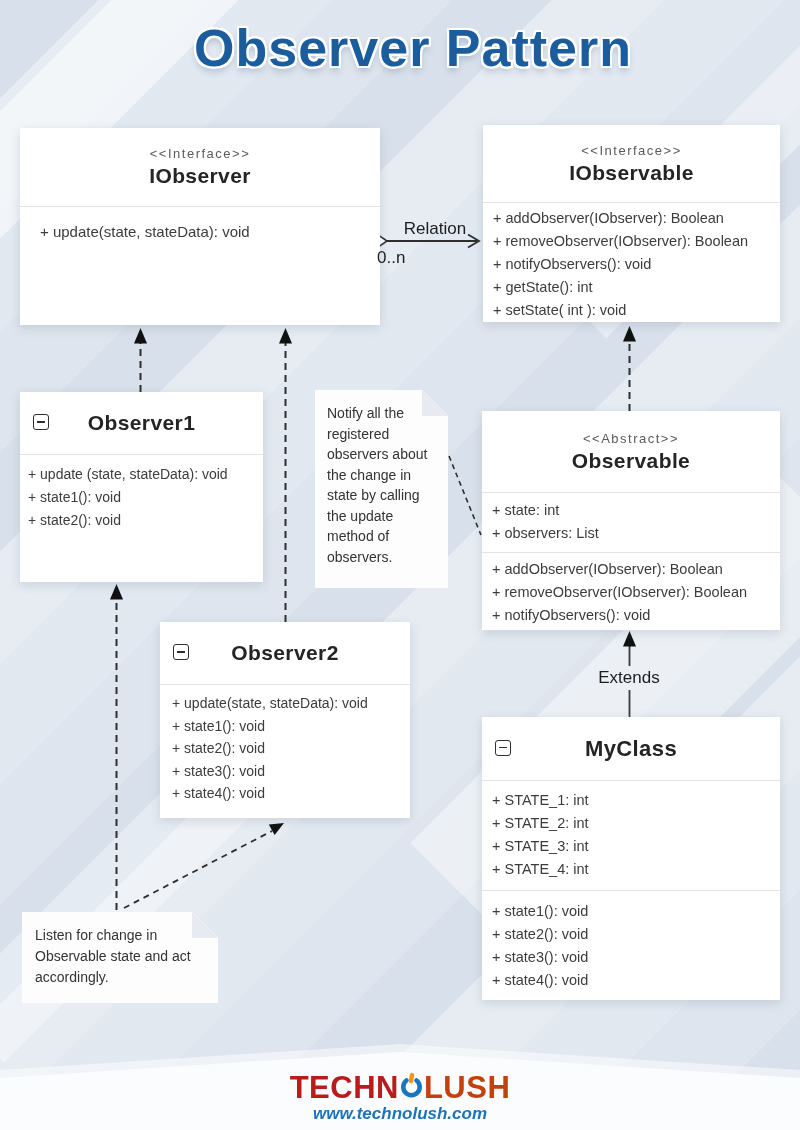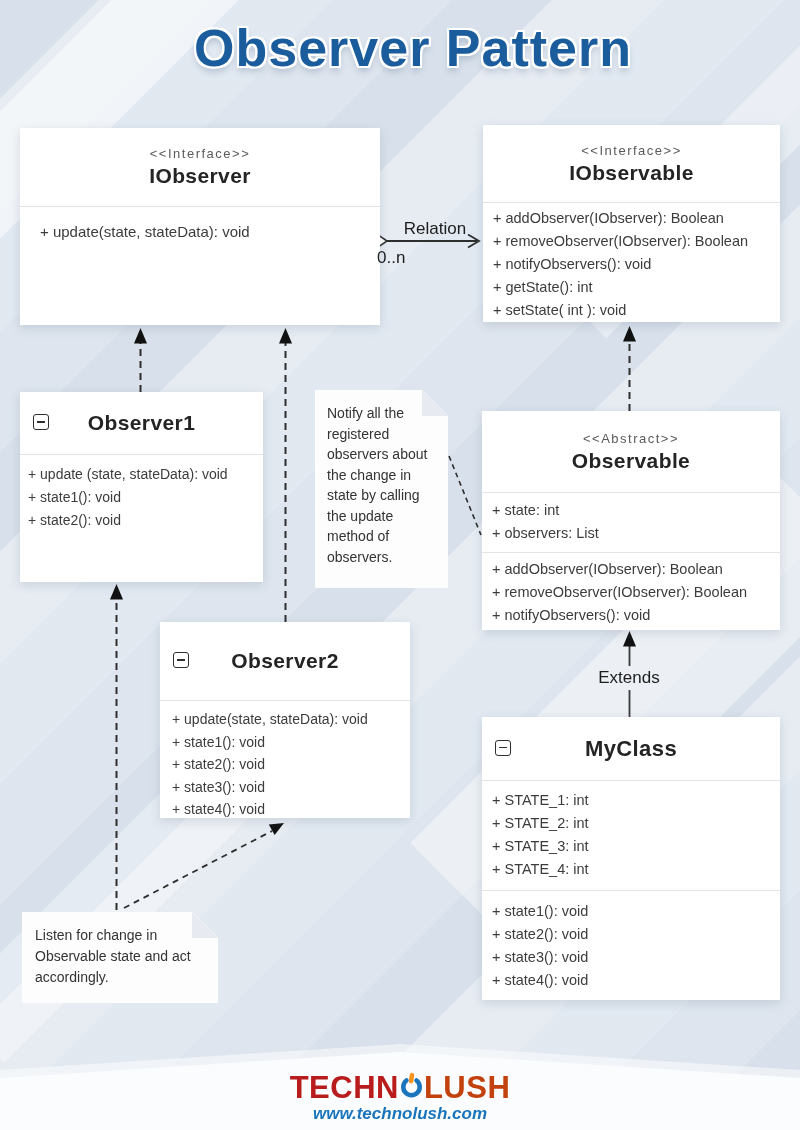--- a/index.html
+++ b/index.html
@@ -56,21 +56,21 @@
   #box-observer1 .uml-section{padding:8px 0 0 8px;}
   #box-observer1 .member{font-size:14px;line-height:23px;}
 
   #box-observable{left:482px;top:411px;width:298px;height:219px;}
   #box-observable .uml-header{height:82px;}
   #box-observable .sec-attrs{height:59px;padding:6px 0 0 10px;}
   #box-observable .sec-methods{padding:5px 0 0 10px;}
   #box-observable .member{line-height:23px;}
 
   #box-observer2{left:160px;top:622px;width:250px;height:196px;}
-  #box-observer2 .uml-header{height:79px;}
+  #box-observer2 .uml-header{height:63px;}
   #box-observer2 .uml-section{padding:7px 0 0 12px;}
   #box-observer2 .member{font-size:14px;line-height:22.5px;}
 
   #box-myclass{left:482px;top:717px;width:298px;height:283px;}
   #box-myclass .uml-header{height:64px;}
   #box-myclass .class-name{font-size:22px;}
   #box-myclass .sec-attrs{height:109px;padding:8px 0 0 10px;}
   #box-myclass .sec-methods{padding:9px 0 0 10px;}
   #box-myclass .member{line-height:23px;}
 

